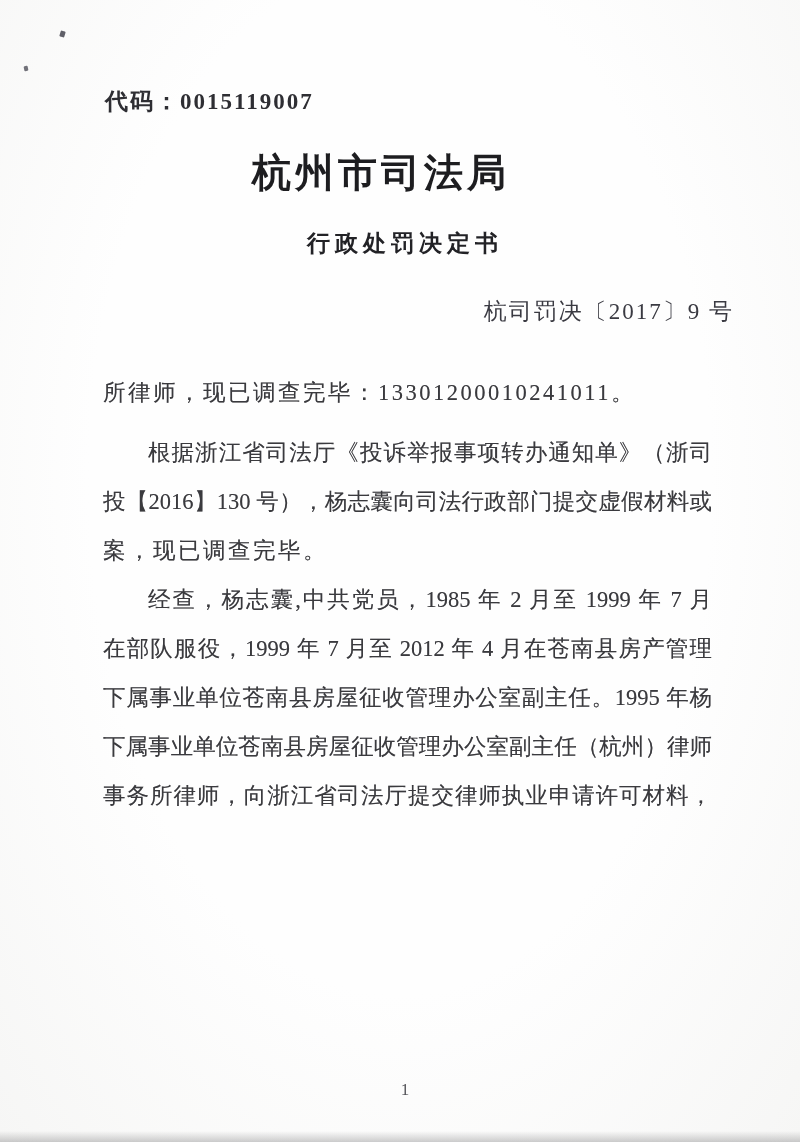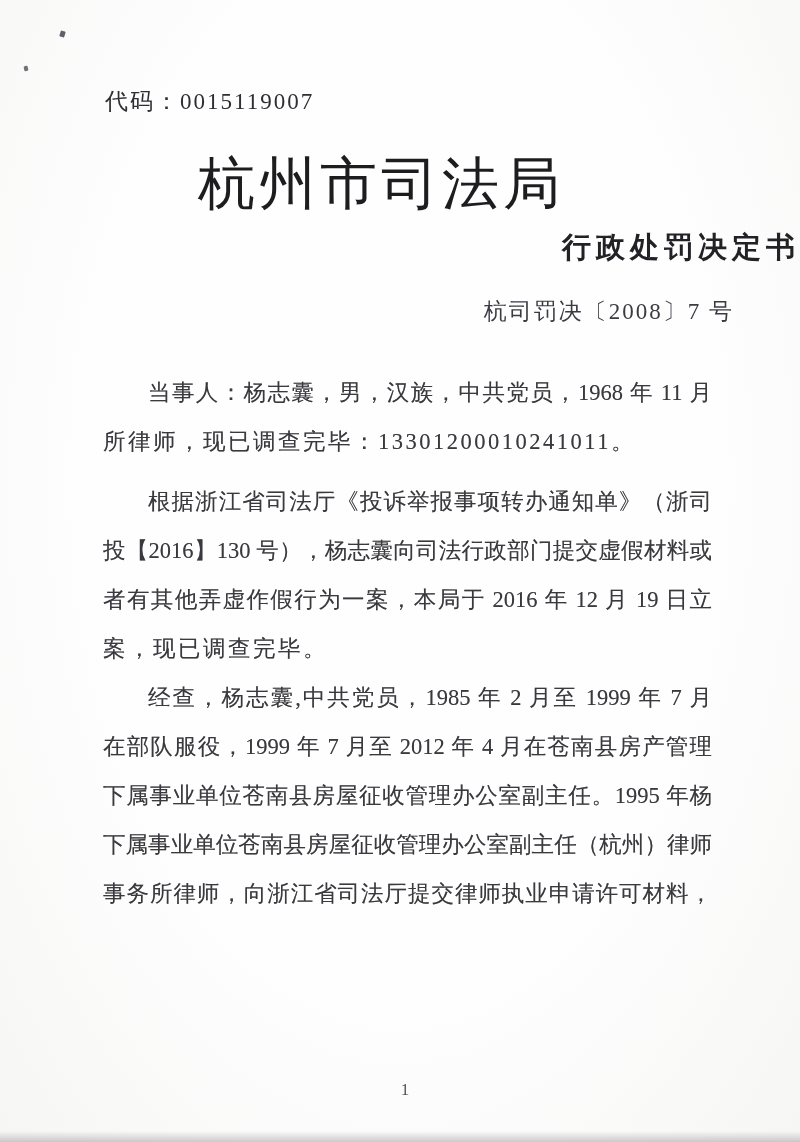--- a/index.html
+++ b/index.html
@@ -17,39 +17,39 @@
   }
   
   .speck { position: absolute; background: #43434e; border-radius: 1px; }
   .speck-a { left: 60px; top: 31px; width: 5px; height: 6px; transform: rotate(18deg); opacity: .85; }
   .speck-b { left: 24px; top: 66px; width: 4px; height: 5px; transform: rotate(-12deg); opacity: .75; }
 
   .doc-code {
     position: absolute;
     left: 105px; top: 86px;
     font-size: 23px;
-    font-weight: 400;
+    font-weight: 700;
     letter-spacing: 2px;
     color: #2e2e33;
     text-align: right;
   }
   .doc-title {
     position: absolute;
     left: 0; right: 38px; top: 146px;
     text-align: center;
-    font-size: 57px;
-    font-weight: 400;
+    font-size: 39px;
+    font-weight: 700;
     letter-spacing: 4px;
     color: #1d1d20;
   }
   .doc-subtitle {
     position: absolute;
     left: 10px; right: 0; top: 228px;
-    text-align: right;
-    font-size: 29px;
+    text-align: center;
+    font-size: 23px;
     font-weight: 700;
     letter-spacing: 5px;
     color: #222226;
   }
   .doc-number {
     position: absolute;
     right: 66px; top: 296px;
     font-size: 23px;
     letter-spacing: 2px;
     color: #3a3a42;
@@ -92,33 +92,31 @@
 
   <span class="speck speck-a"></span>
   <span class="speck speck-b"></span>
 
   <div class="doc-code">代码：0015119007</div>
 
   <h1 class="doc-title">杭州市司法局</h1>
 
   <h2 class="doc-subtitle">行政处罚决定书</h2>
 
-  <div class="doc-number">杭司罚决〔2008〕7 号</div>
+  <div class="doc-number">杭司罚决〔2017〕9 号</div>
 
   <div class="body-text">
 
     <div class="paragraph gap-after">
-      <div class="line full indent">当事人：杨志囊，男，汉族，中共党员，1968 年 11 月</div>
       <div class="line end">所律师，现已调查完毕：13301200010241011。</div>
     </div>
 
     <div class="paragraph">
       <div class="line full indent">根据浙江省司法厅《投诉举报事项转办通知单》（浙司</div>
       <div class="line full">投【2016】130 号），杨志囊向司法行政部门提交虚假材料或</div>
-      <div class="line full">者有其他弄虚作假行为一案，本局于 2016 年 12 月 19 日立</div>
       <div class="line end">案，现已调查完毕。</div>
     </div>
 
     <div class="paragraph">
       <div class="line full indent">经查，杨志囊,中共党员，1985 年 2 月至 1999 年 7 月</div>
       <div class="line full">在部队服役，1999 年 7 月至 2012 年 4 月在苍南县房产管理</div>
       <div class="line full">下属事业单位苍南县房屋征收管理办公室副主任。1995 年杨</div>
       <div class="line full">下属事业单位苍南县房屋征收管理办公室副主任（杭州）律师</div>
       <div class="line full">事务所律师，向浙江省司法厅提交律师执业申请许可材料，</div>
     </div>

